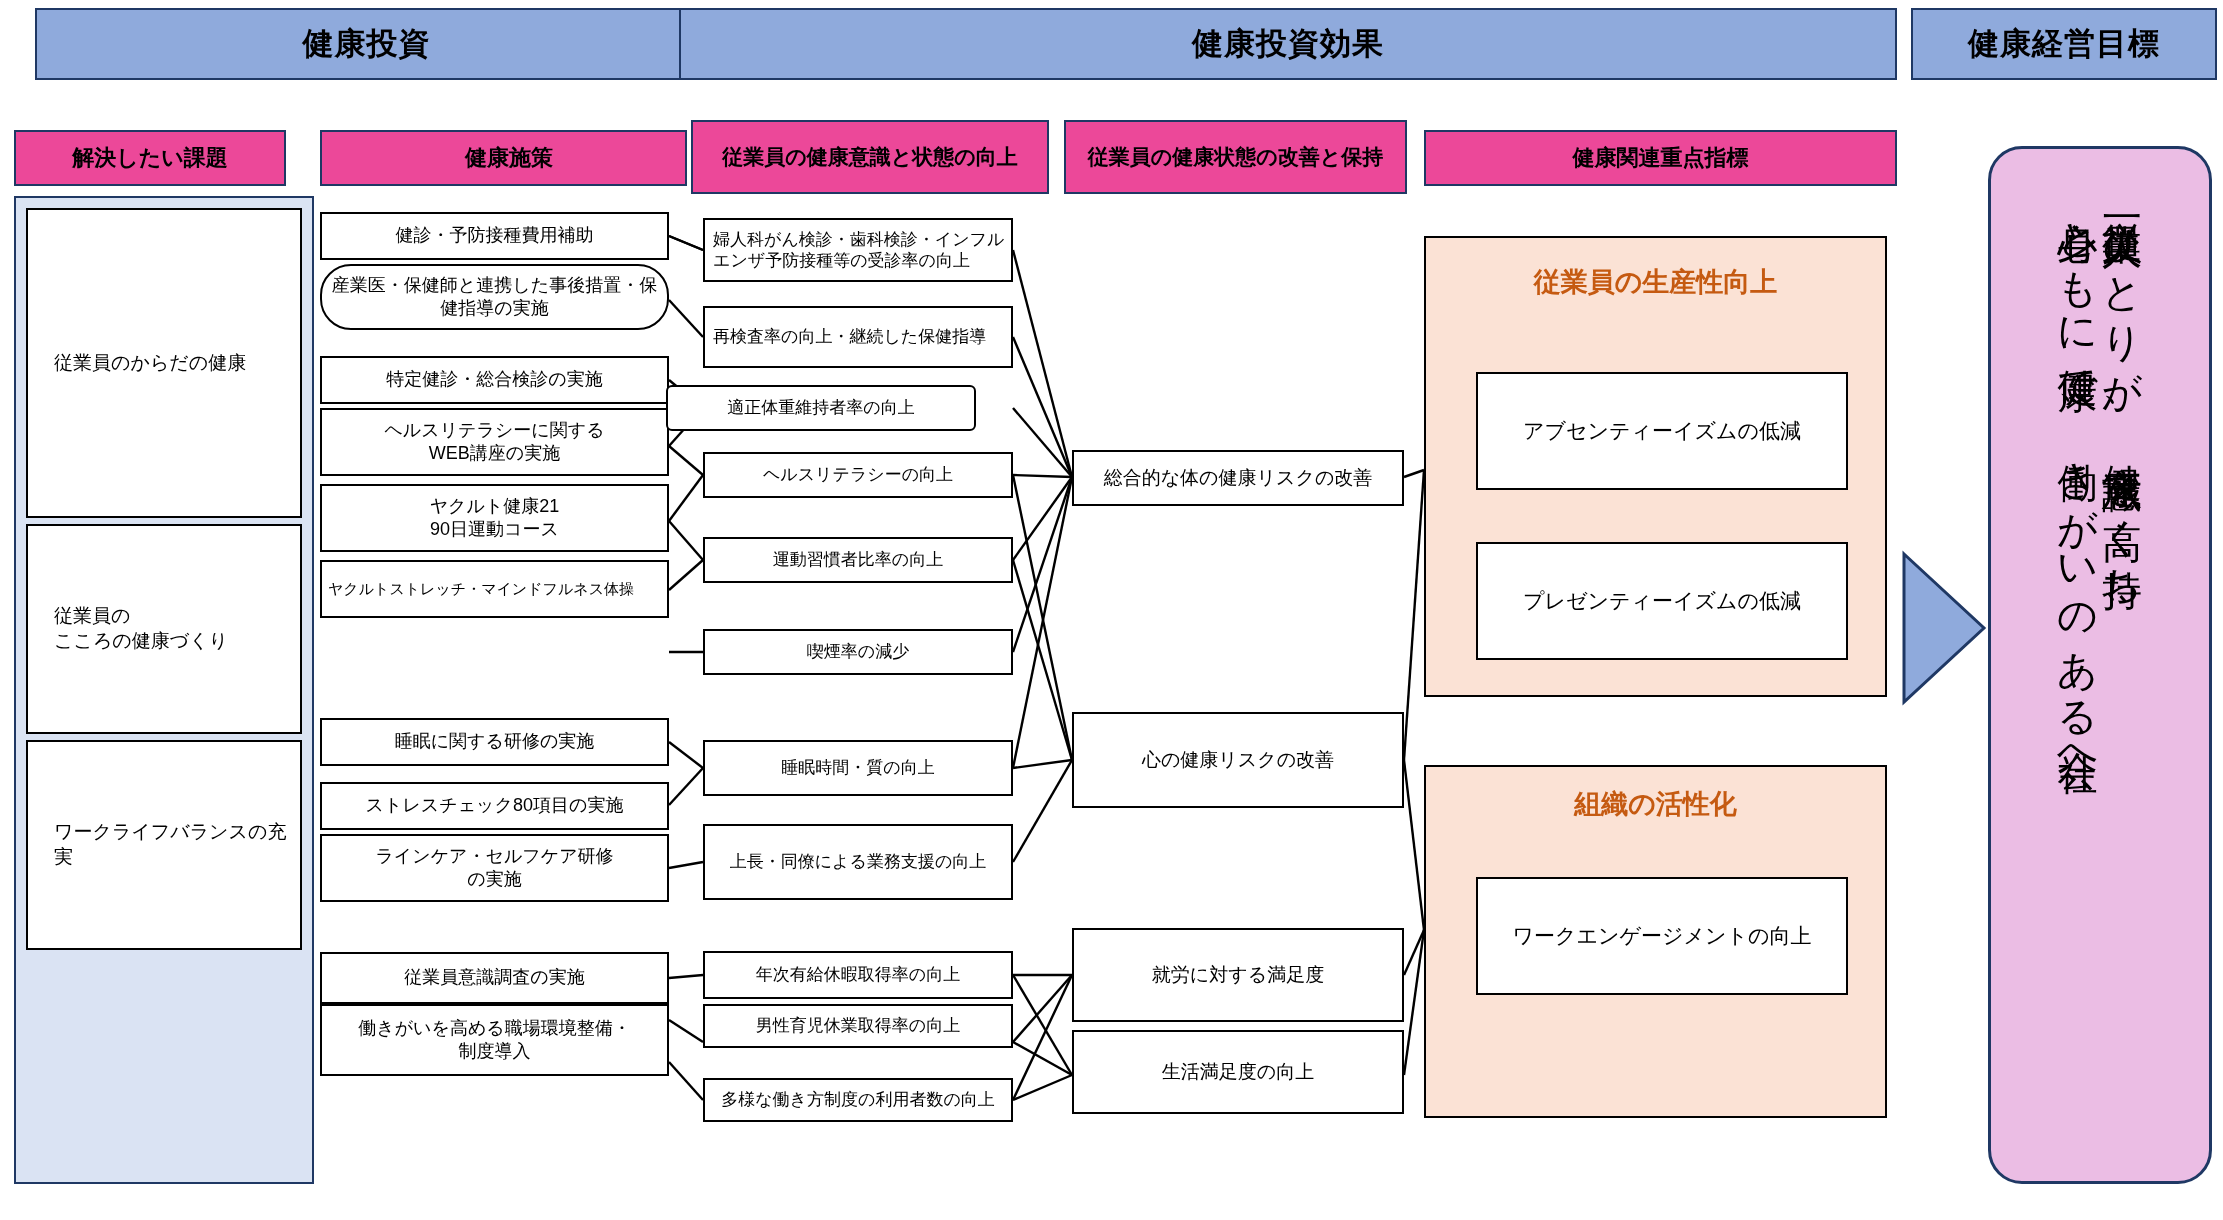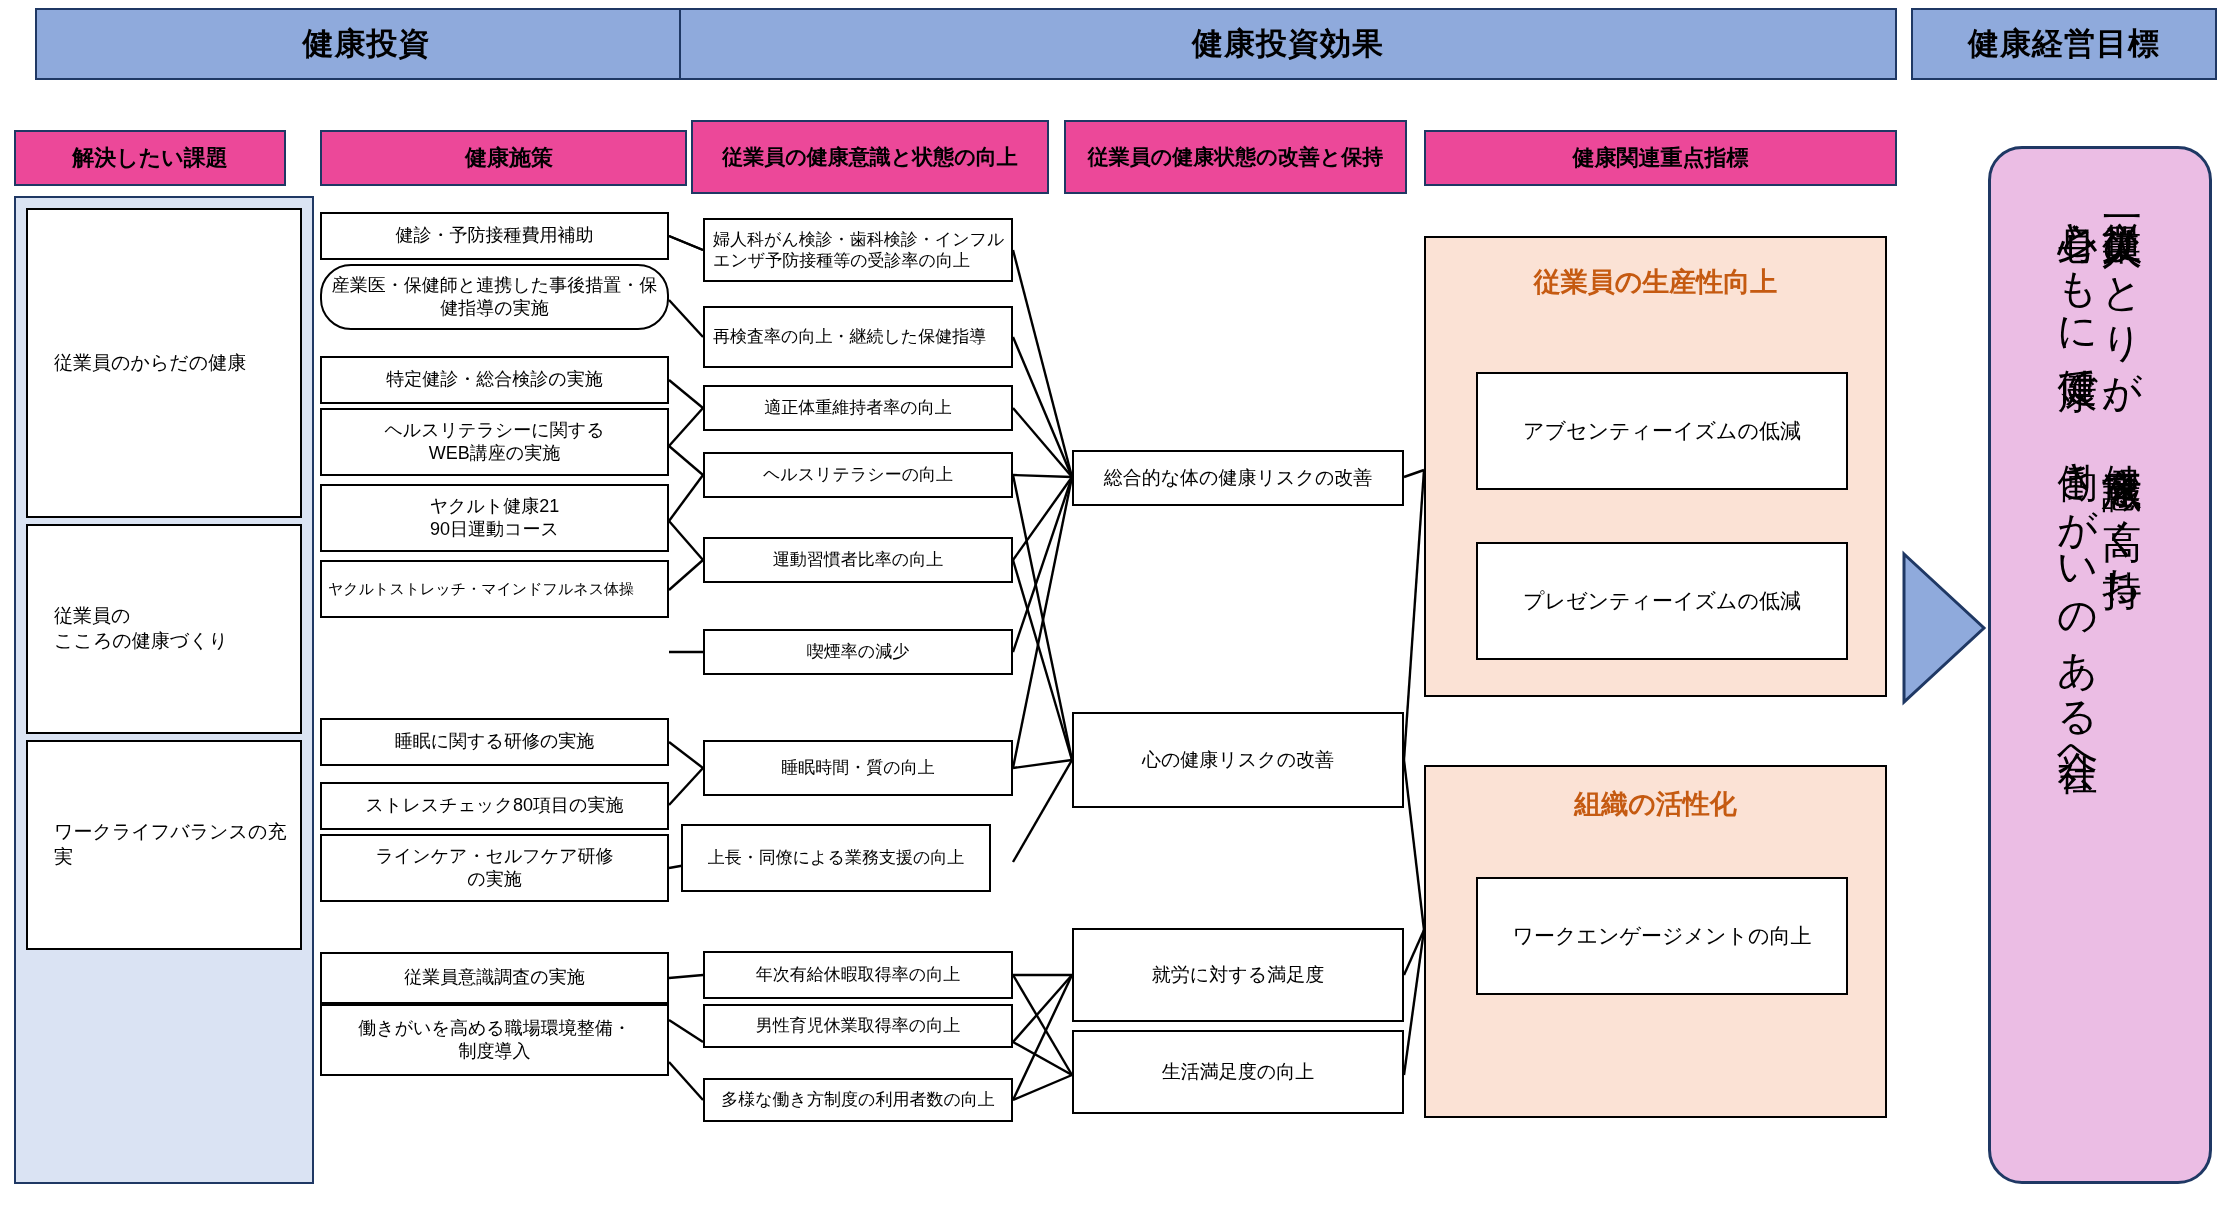--- a/index.html
+++ b/index.html
@@ -238,36 +238,36 @@
     <span style="white-space:pre-line;">働きがいを高める職場環境整備・
 制度導入</span>
   </div>
 
   <div class="abs wbox aware left" style="left:703px;top:218px;width:310px;height:64px;">
     <span>婦人科がん検診・歯科検診・インフルエンザ予防接種等の受診率の向上</span>
   </div>
   <div class="abs wbox aware left" style="left:703px;top:306px;width:310px;height:62px;">
     <span>再検査率の向上・継続した保健指導</span>
   </div>
-  <div class="abs wbox aware" style="left:703px;top:385px;width:310px;height:46px;">
+  <div class="abs wbox aware" style="left:666px;top:385px;width:310px;height:46px;border-radius:6px;">
     <span>適正体重維持者率の向上</span>
   </div>
   <div class="abs wbox aware" style="left:703px;top:452px;width:310px;height:46px;">
     <span>ヘルスリテラシーの向上</span>
   </div>
   <div class="abs wbox aware" style="left:703px;top:537px;width:310px;height:46px;">
     <span>運動習慣者比率の向上</span>
   </div>
   <div class="abs wbox aware" style="left:703px;top:629px;width:310px;height:46px;">
     <span>喫煙率の減少</span>
   </div>
   <div class="abs wbox aware" style="left:703px;top:740px;width:310px;height:56px;">
     <span>睡眠時間・質の向上</span>
   </div>
-  <div class="abs wbox aware" style="left:681px;top:824px;width:310px;height:68px;">
+  <div class="abs wbox aware" style="left:703px;top:824px;width:310px;height:76px;">
     <span>上長・同僚による業務支援の向上</span>
   </div>
   <div class="abs wbox aware" style="left:703px;top:951px;width:310px;height:48px;">
     <span>年次有給休暇取得率の向上</span>
   </div>
   <div class="abs wbox aware" style="left:703px;top:1004px;width:310px;height:44px;">
     <span>男性育児休業取得率の向上</span>
   </div>
   <div class="abs wbox aware" style="left:703px;top:1078px;width:310px;height:44px;">
     <span>多様な働き方制度の利用者数の向上</span>

